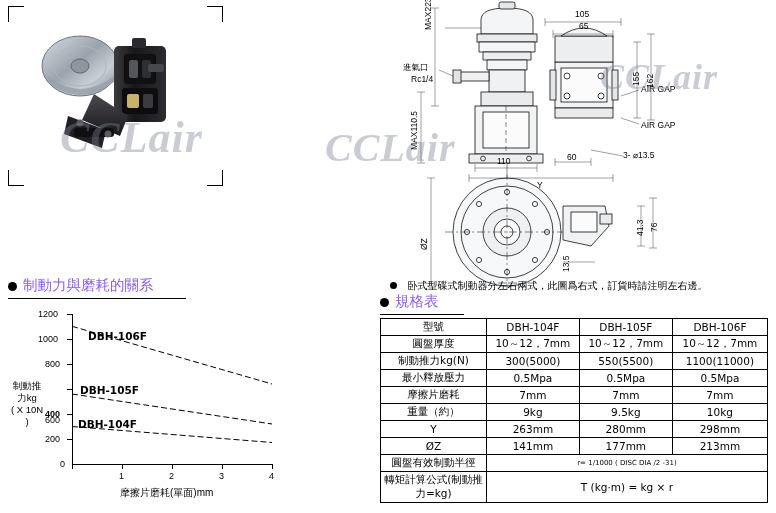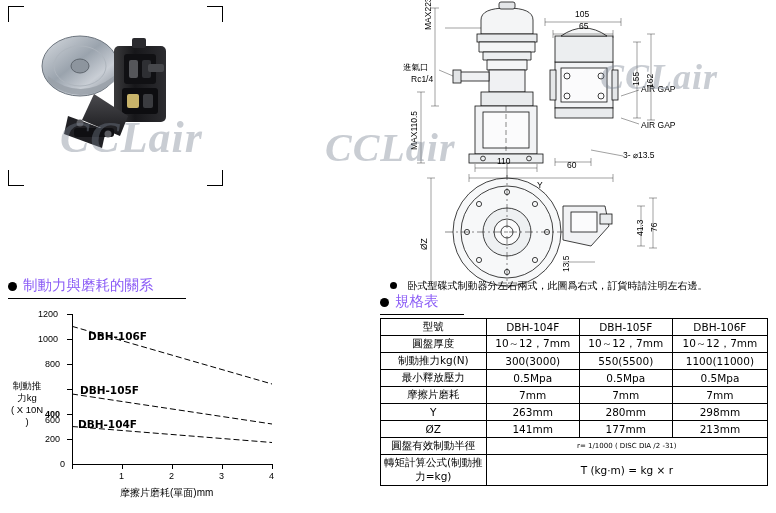--- a/index.html
+++ b/index.html
@@ -308,21 +308,21 @@
   <div class="dlbl" style="left:14px;top:150px;transform:rotate(-90deg);transform-origin:left top;">MAX110.5</div>
   <div class="dlbl" style="left:8px;top:62px;">進氣口</div>
   <div class="dlbl" style="left:16px;top:74px;">Rc1/4</div>
   <div class="dlbl" style="left:180px;top:9px;">105</div>
   <div class="dlbl" style="left:184px;top:21px;">65</div>
   <div class="dlbl" style="left:236px;top:86px;transform:rotate(-90deg);transform-origin:left top;">155</div>
   <div class="dlbl" style="left:250px;top:88px;transform:rotate(-90deg);transform-origin:left top;">162</div>
   <div class="dlbl" style="left:246px;top:84px;">AIR GAP</div>
   <div class="dlbl" style="left:246px;top:120px;">AIR GAP</div>
   <div class="dlbl" style="left:102px;top:156px;">110</div>
-  <div class="dlbl" style="left:172px;top:160px;text-align:right;">60</div>
+  <div class="dlbl" style="left:172px;top:152px;text-align:right;">60</div>
   <div class="dlbl" style="left:142px;top:180px;">Y</div>
   <div class="dlbl" style="left:228px;top:150px;">3- ⌀13.5</div>
   <div class="dlbl" style="left:24px;top:250px;transform:rotate(-90deg);transform-origin:left top;">ØZ</div>
   <div class="dlbl" style="left:240px;top:236px;transform:rotate(-90deg);transform-origin:left top;">41.3</div>
   <div class="dlbl" style="left:254px;top:232px;transform:rotate(-90deg);transform-origin:left top;">76</div>
   <div class="dlbl" style="left:166px;top:272px;transform:rotate(-90deg);transform-origin:left top;">13.5</div>
 </div>
 
 <div class="abs" style="left:390px;top:276px;text-align:right;">
   <span class="bullet" style="width:7px;height:7px;"></span>
@@ -344,37 +344,43 @@
         <td class="val">DBH-106F</td>
       </tr>
       <tr>
         <td class="rowhead">圓盤厚度</td>
         <td class="val">10～12，7mm</td>
         <td class="val">10～12，7mm</td>
         <td class="val">10～12，7mm</td>
       </tr>
       <tr>
         <td class="rowhead">制動推力kg(N)</td>
-        <td class="val">300(3000)</td>
+        <td class="val">300(5000)</td>
         <td class="val">550(5500)</td>
         <td class="val">1100(11000)</td>
       </tr>
       <tr>
         <td class="rowhead">最小釋放壓力</td>
         <td class="val">0.5Mpa</td>
         <td class="val">0.5Mpa</td>
         <td class="val">0.5Mpa</td>
       </tr>
       <tr>
         <td class="rowhead">摩擦片磨耗</td>
         <td class="val">7mm</td>
         <td class="val">7mm</td>
         <td class="val">7mm</td>
       </tr>
       <tr>
+        <td class="rowhead">重量（約）</td>
+        <td class="val">9kg</td>
+        <td class="val">9.5kg</td>
+        <td class="val">10kg</td>
+      </tr>
+      <tr>
         <td class="rowhead">Y</td>
         <td class="val">263mm</td>
         <td class="val">280mm</td>
         <td class="val">298mm</td>
       </tr>
       <tr>
         <td class="rowhead">ØZ</td>
         <td class="val">141mm</td>
         <td class="val">177mm</td>
         <td class="val">213mm</td>

